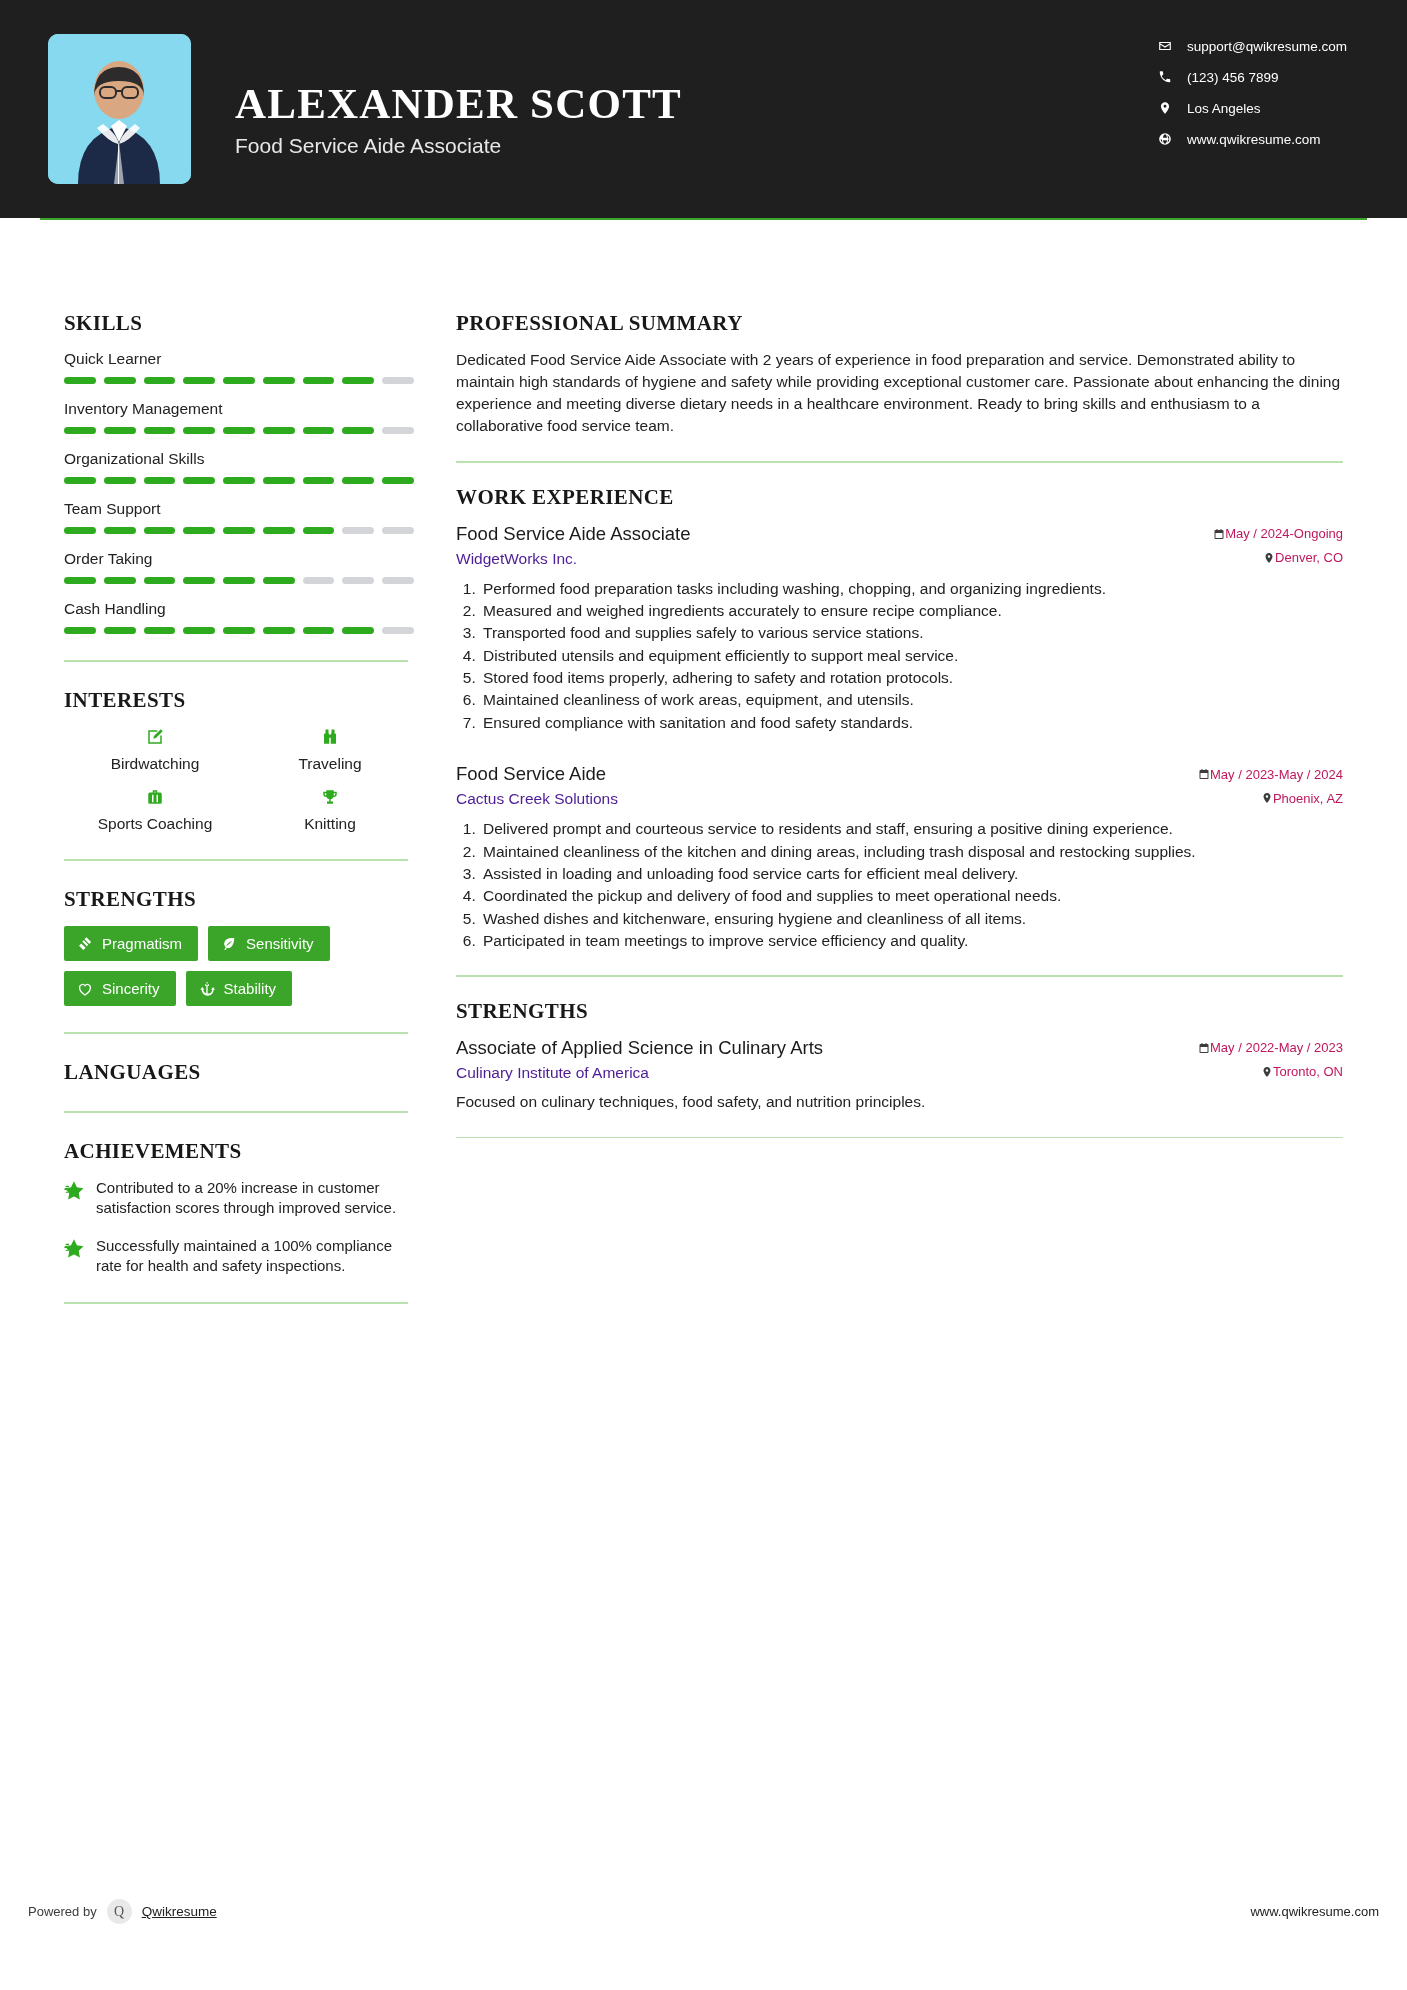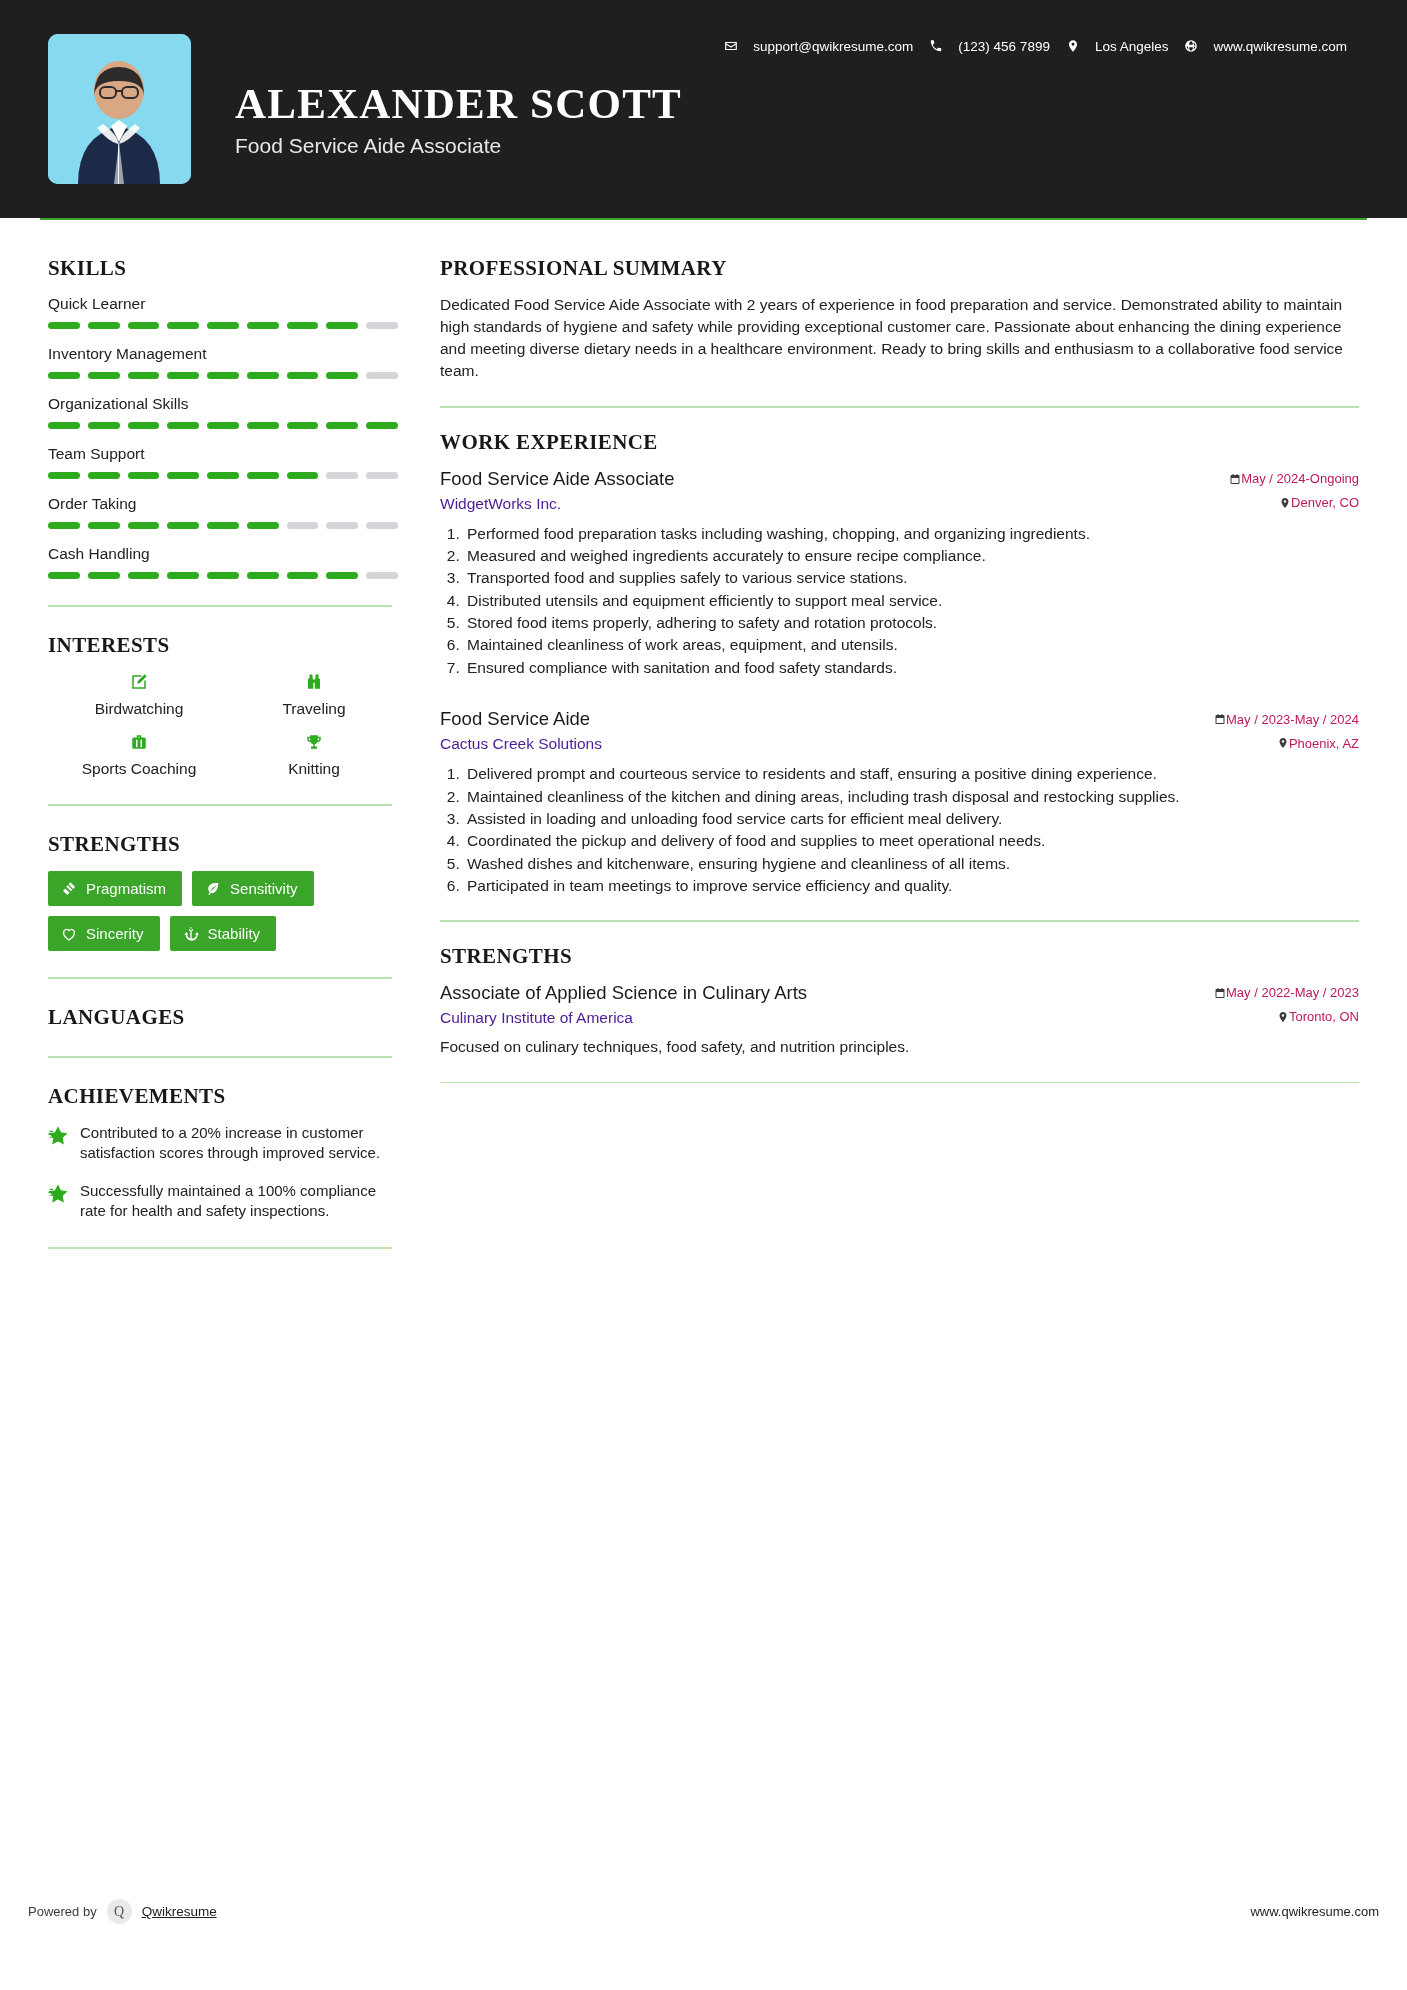--- a/index.html
+++ b/index.html
@@ -49,21 +49,21 @@
     font-size: 21px;
     color: #e8e8e8;
     margin-top: 6px;
     font-weight: 400;
   }
   .contacts {
     position: absolute;
     right: 60px;
     top: 38px;
     display: flex;
-    flex-direction: row;
+    flex-direction: column;
     gap: 15px;
   }
   .contact-row {
     display: flex;
     align-items: center;
     gap: 14px;
     color: #ffffff;
     font-size: 13.5px;
   }
   .contact-row .ci {
@@ -75,21 +75,22 @@
 
   .green-rule-top {
     height: 2px;
     background: #3aa528;
     margin: 0 40px;
   }
 
   
   .body {
     display: flex;
-    padding: 0;
+    padding: 16px;
+    margin-top: 39px;
   }
   .sidebar {
     width: 398px;
     flex: 0 0 398px;
     padding: 36px 0 0 48px;
   }
   .main {
     flex: 1;
     padding: 36px 48px 0 42px;
   }

